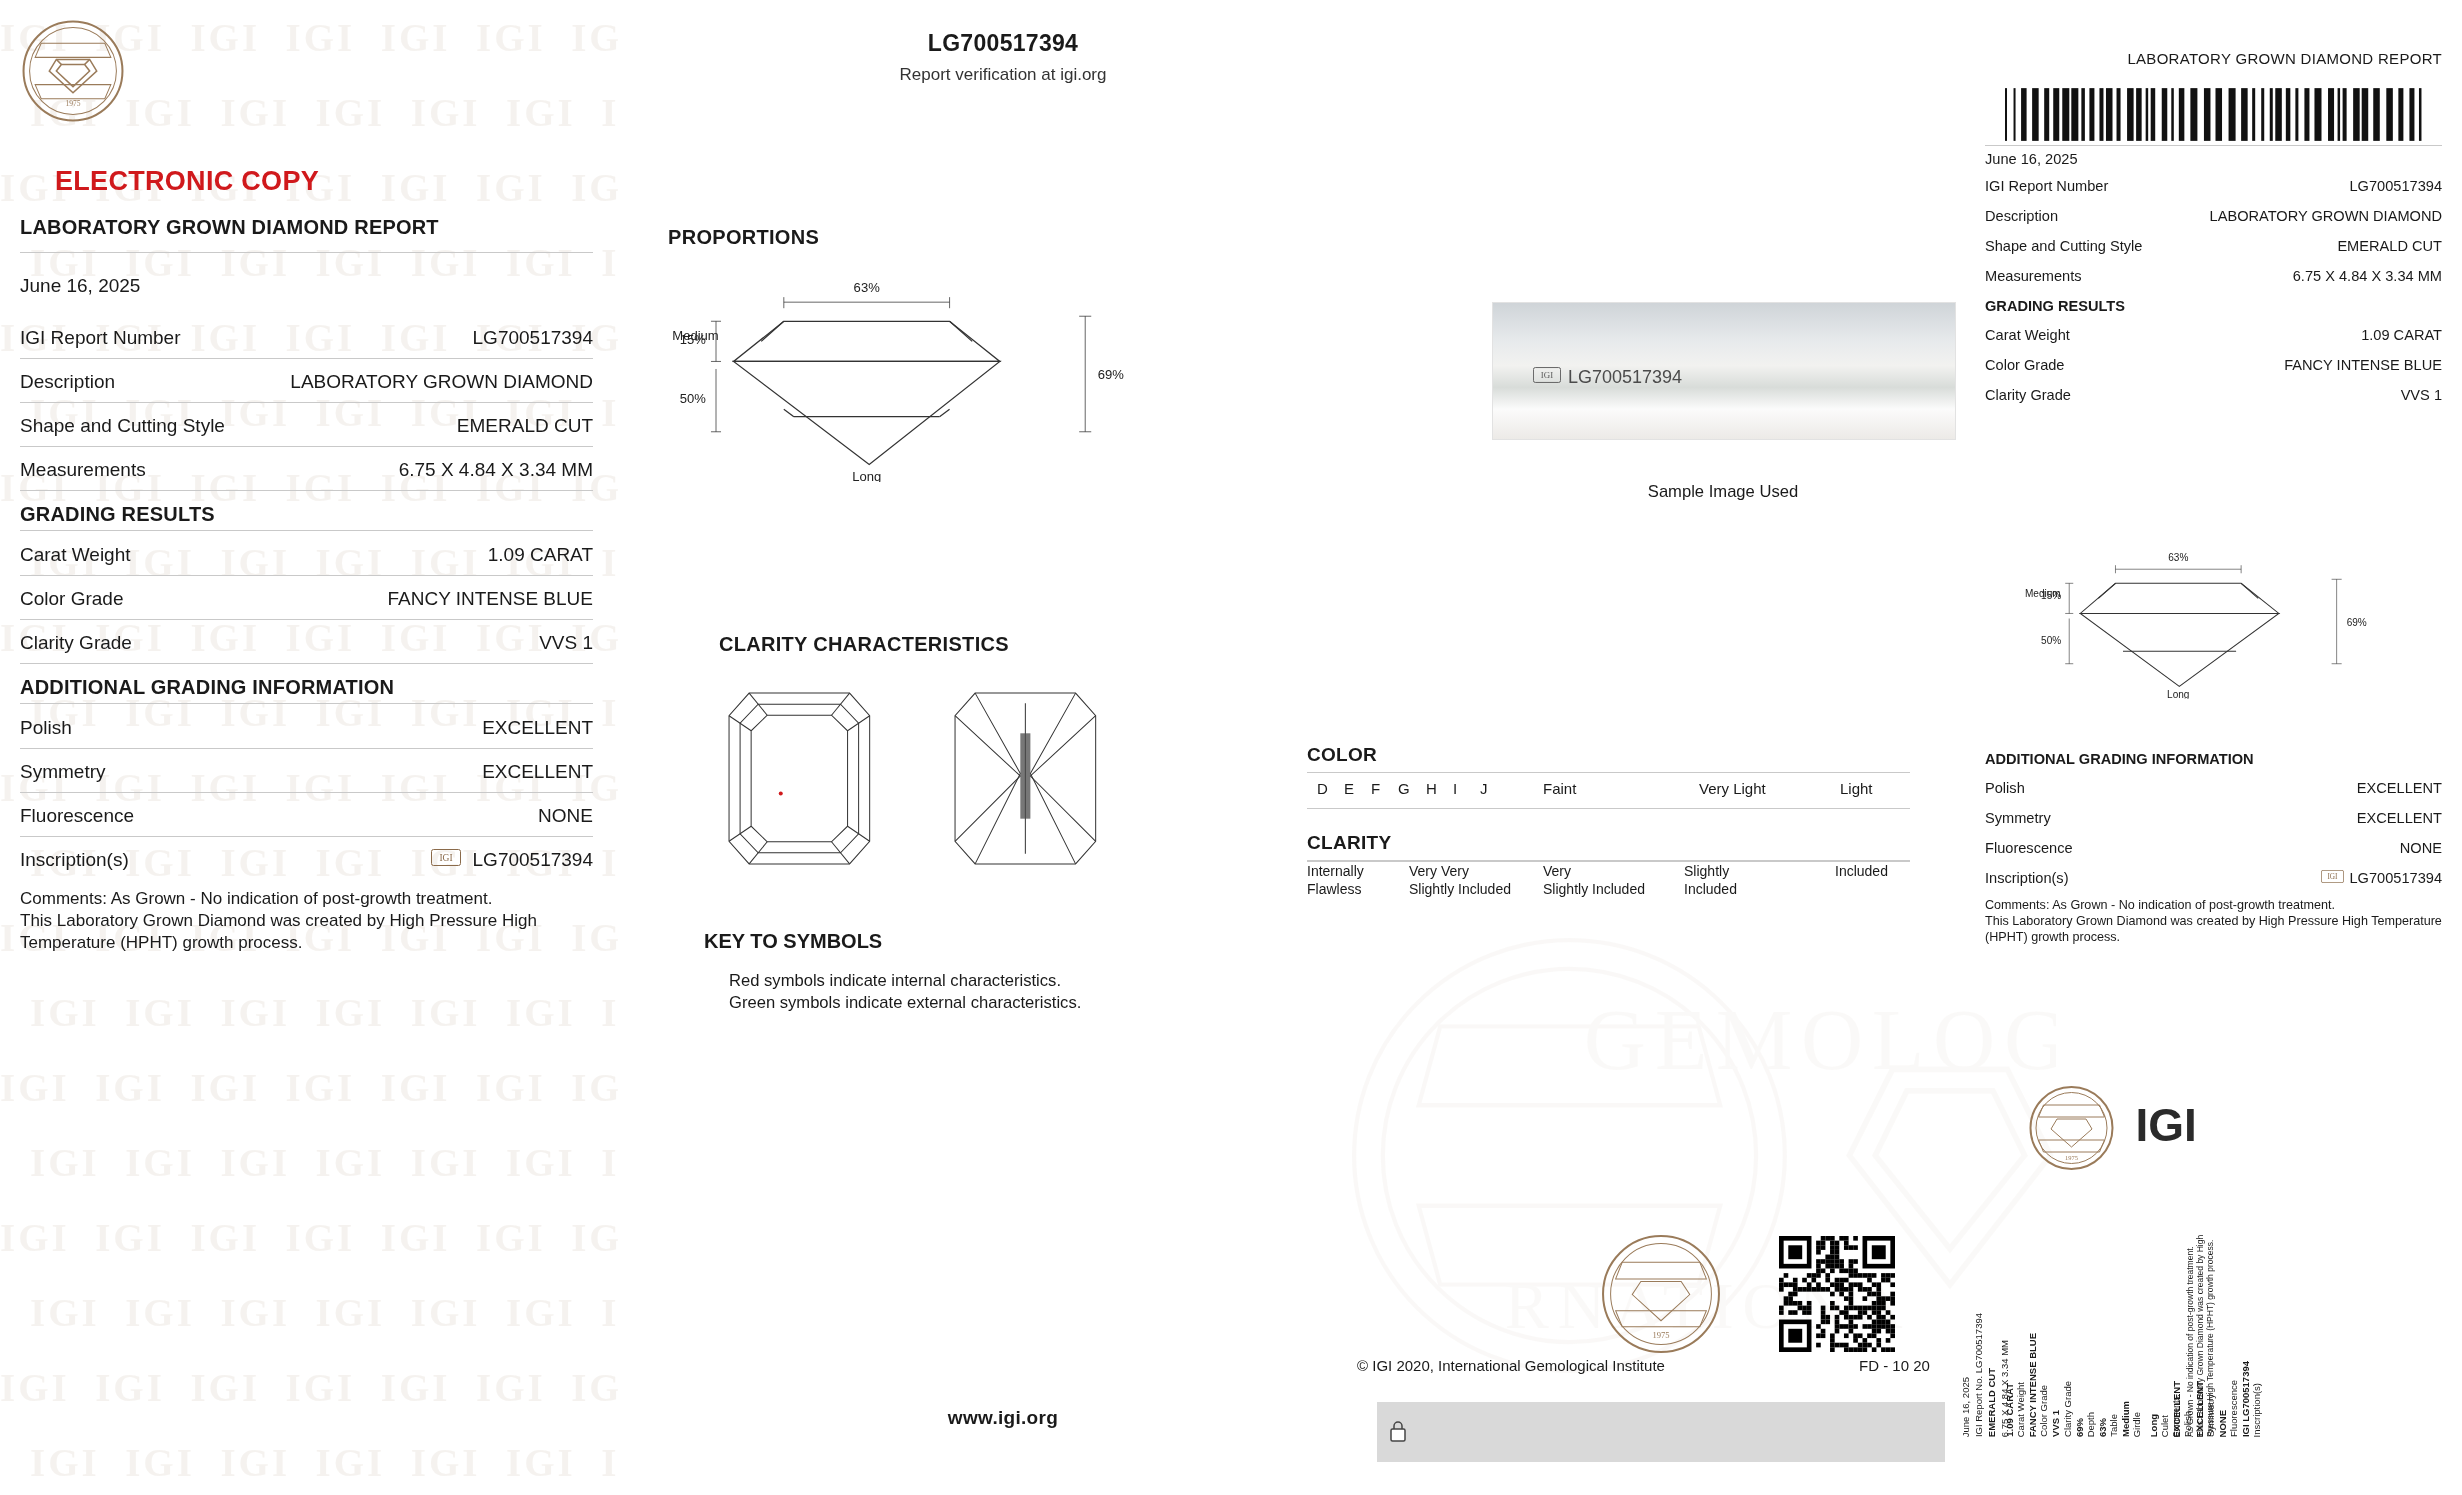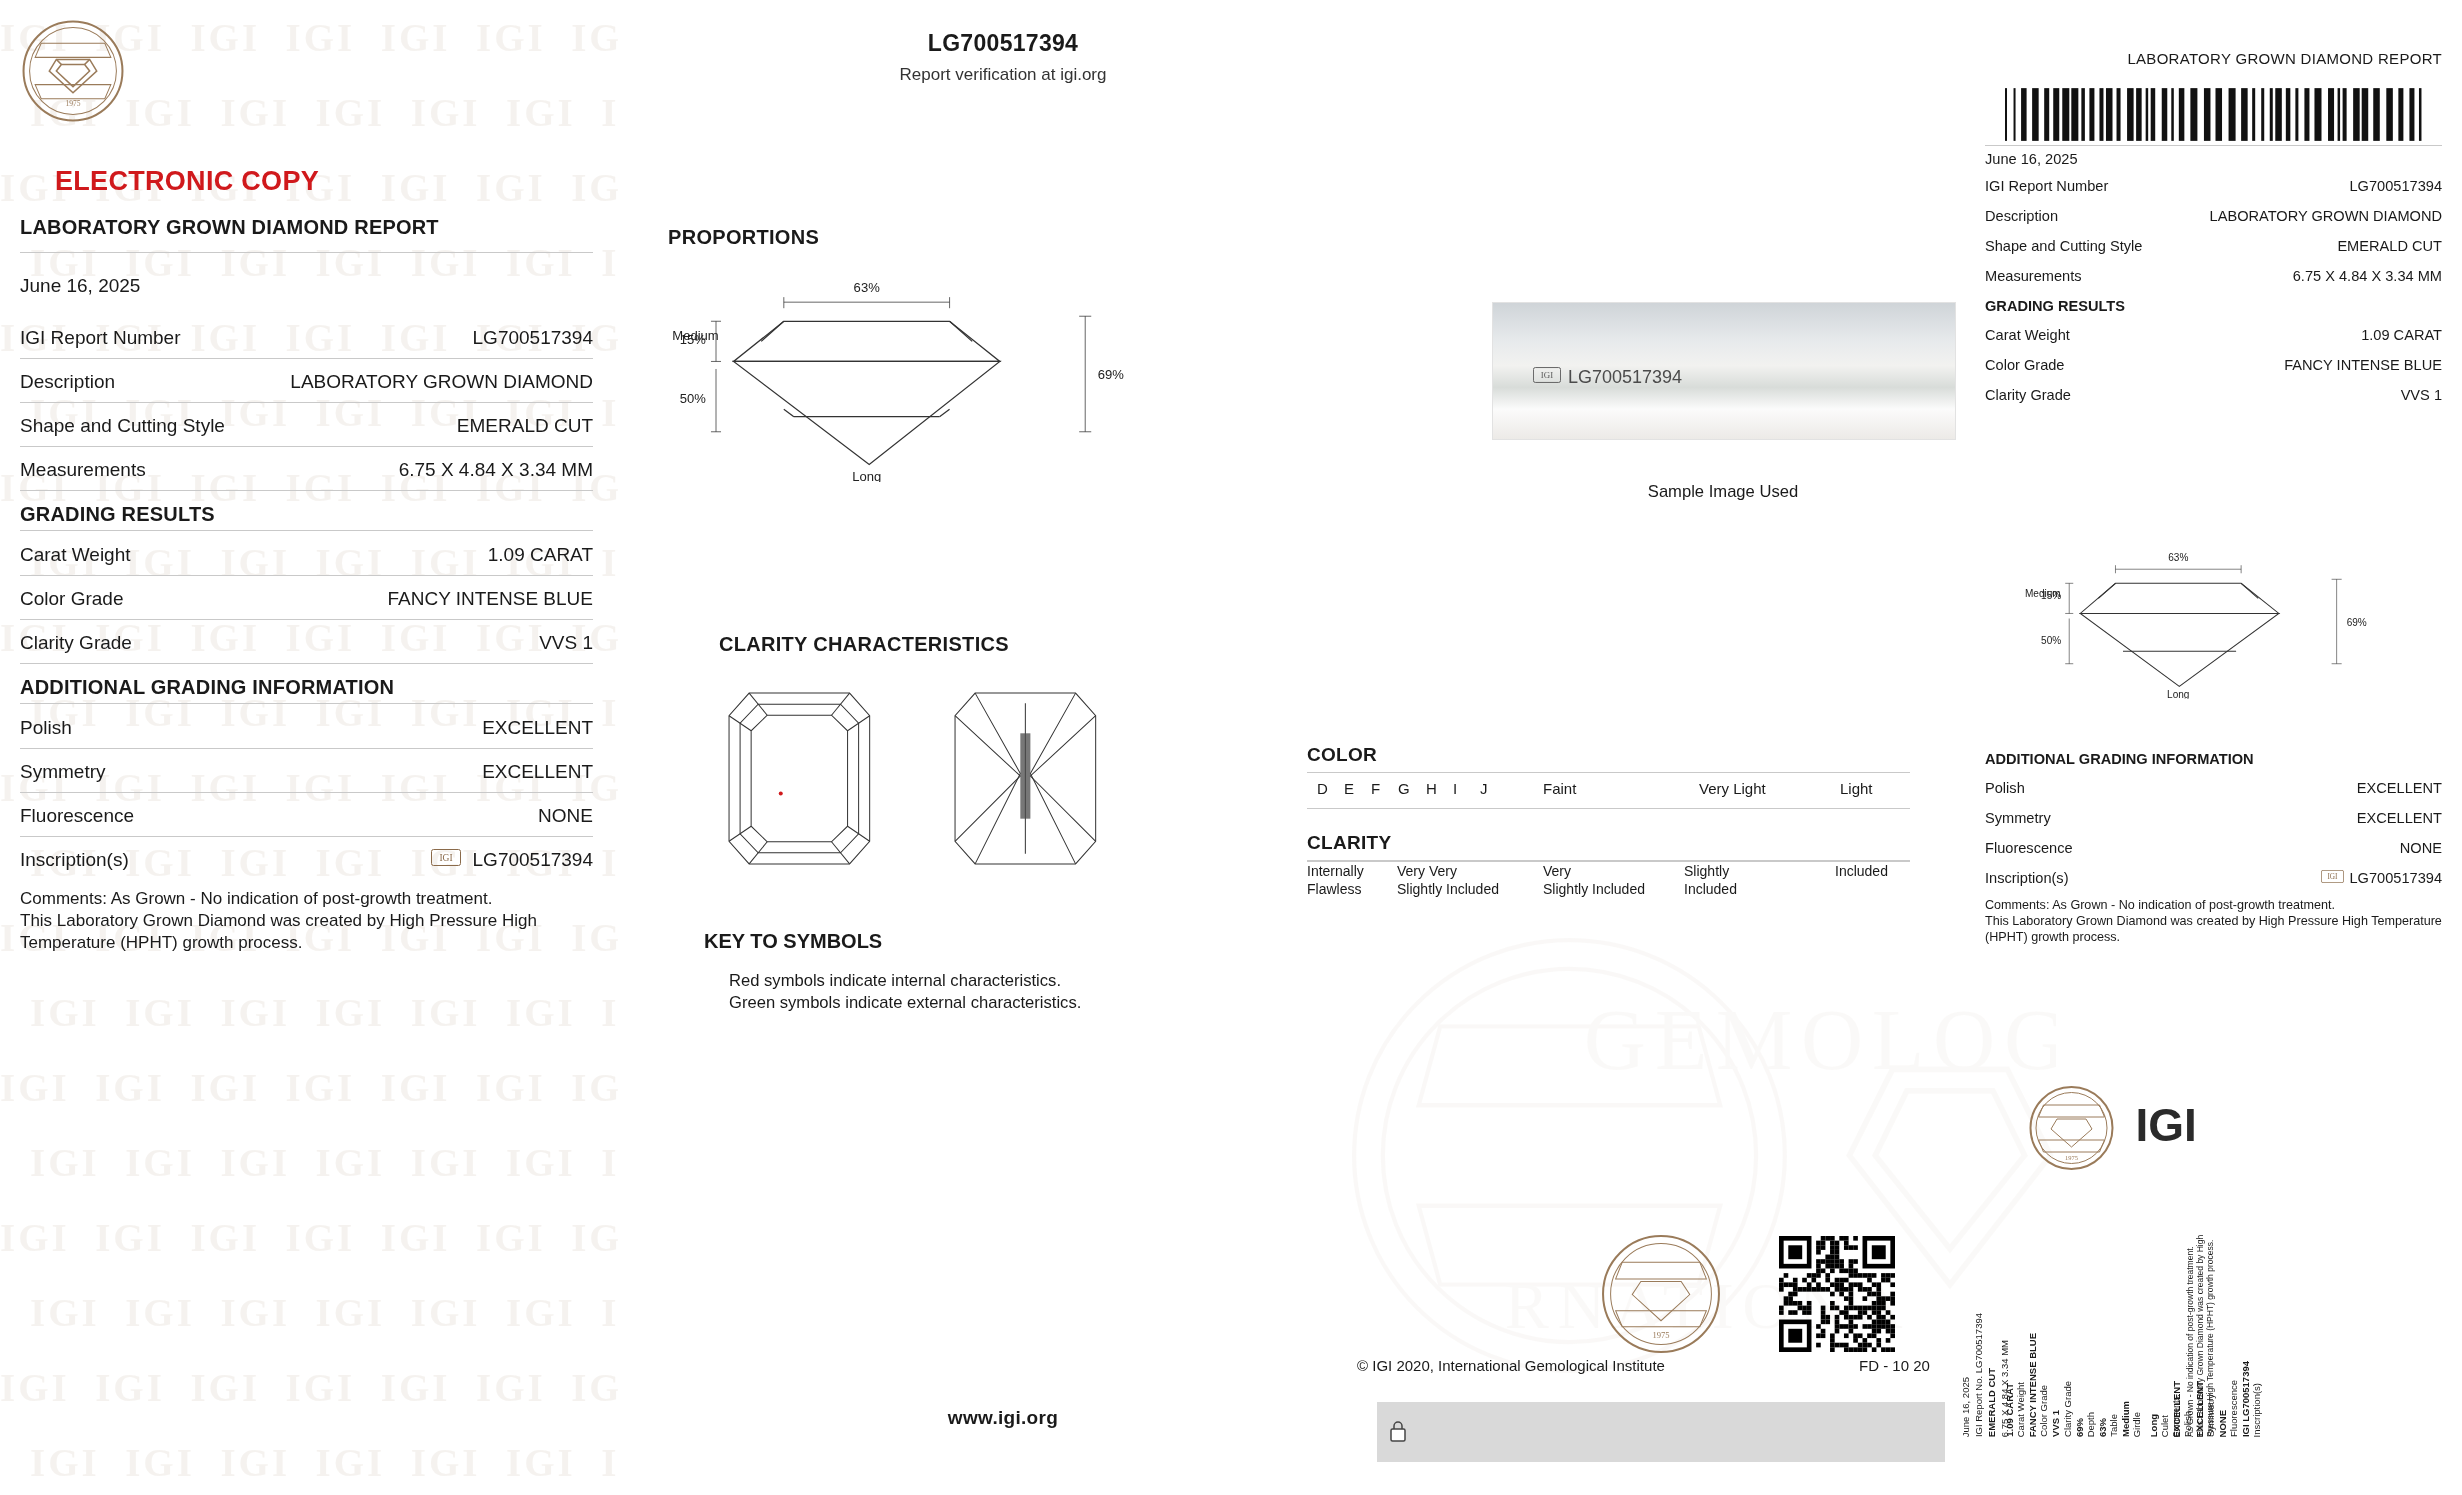--- a/index.html
+++ b/index.html
@@ -417,21 +417,21 @@
         <span style="left:533px">Light</span>
       </div>
     <div class="scale-line"></div>
 
     <div class="scale-title" style="margin-top:23px;">CLARITY</div>
     <div class="scale-line" style="margin-top:6px;"></div>
     <div class="scale-line"></div>
     <div class="sub-row" id="clarity-desc-row">
         <span style="left:0px;white-space:pre-line;">Internally
 Flawless</span>
-        <span style="left:90px;white-space:pre-line;">Very Very
+        <span style="left:102px;white-space:pre-line;">Very Very
 Slightly Included</span>
         <span style="left:236px;white-space:pre-line;">Very
 Slightly Included</span>
         <span style="left:377px;white-space:pre-line;">Slightly
 Included</span>
         <span style="left:528px;white-space:pre-line;">Included</span>
       </div>
   </div>
 
   <div class="rdate">June 16, 2025</div>

